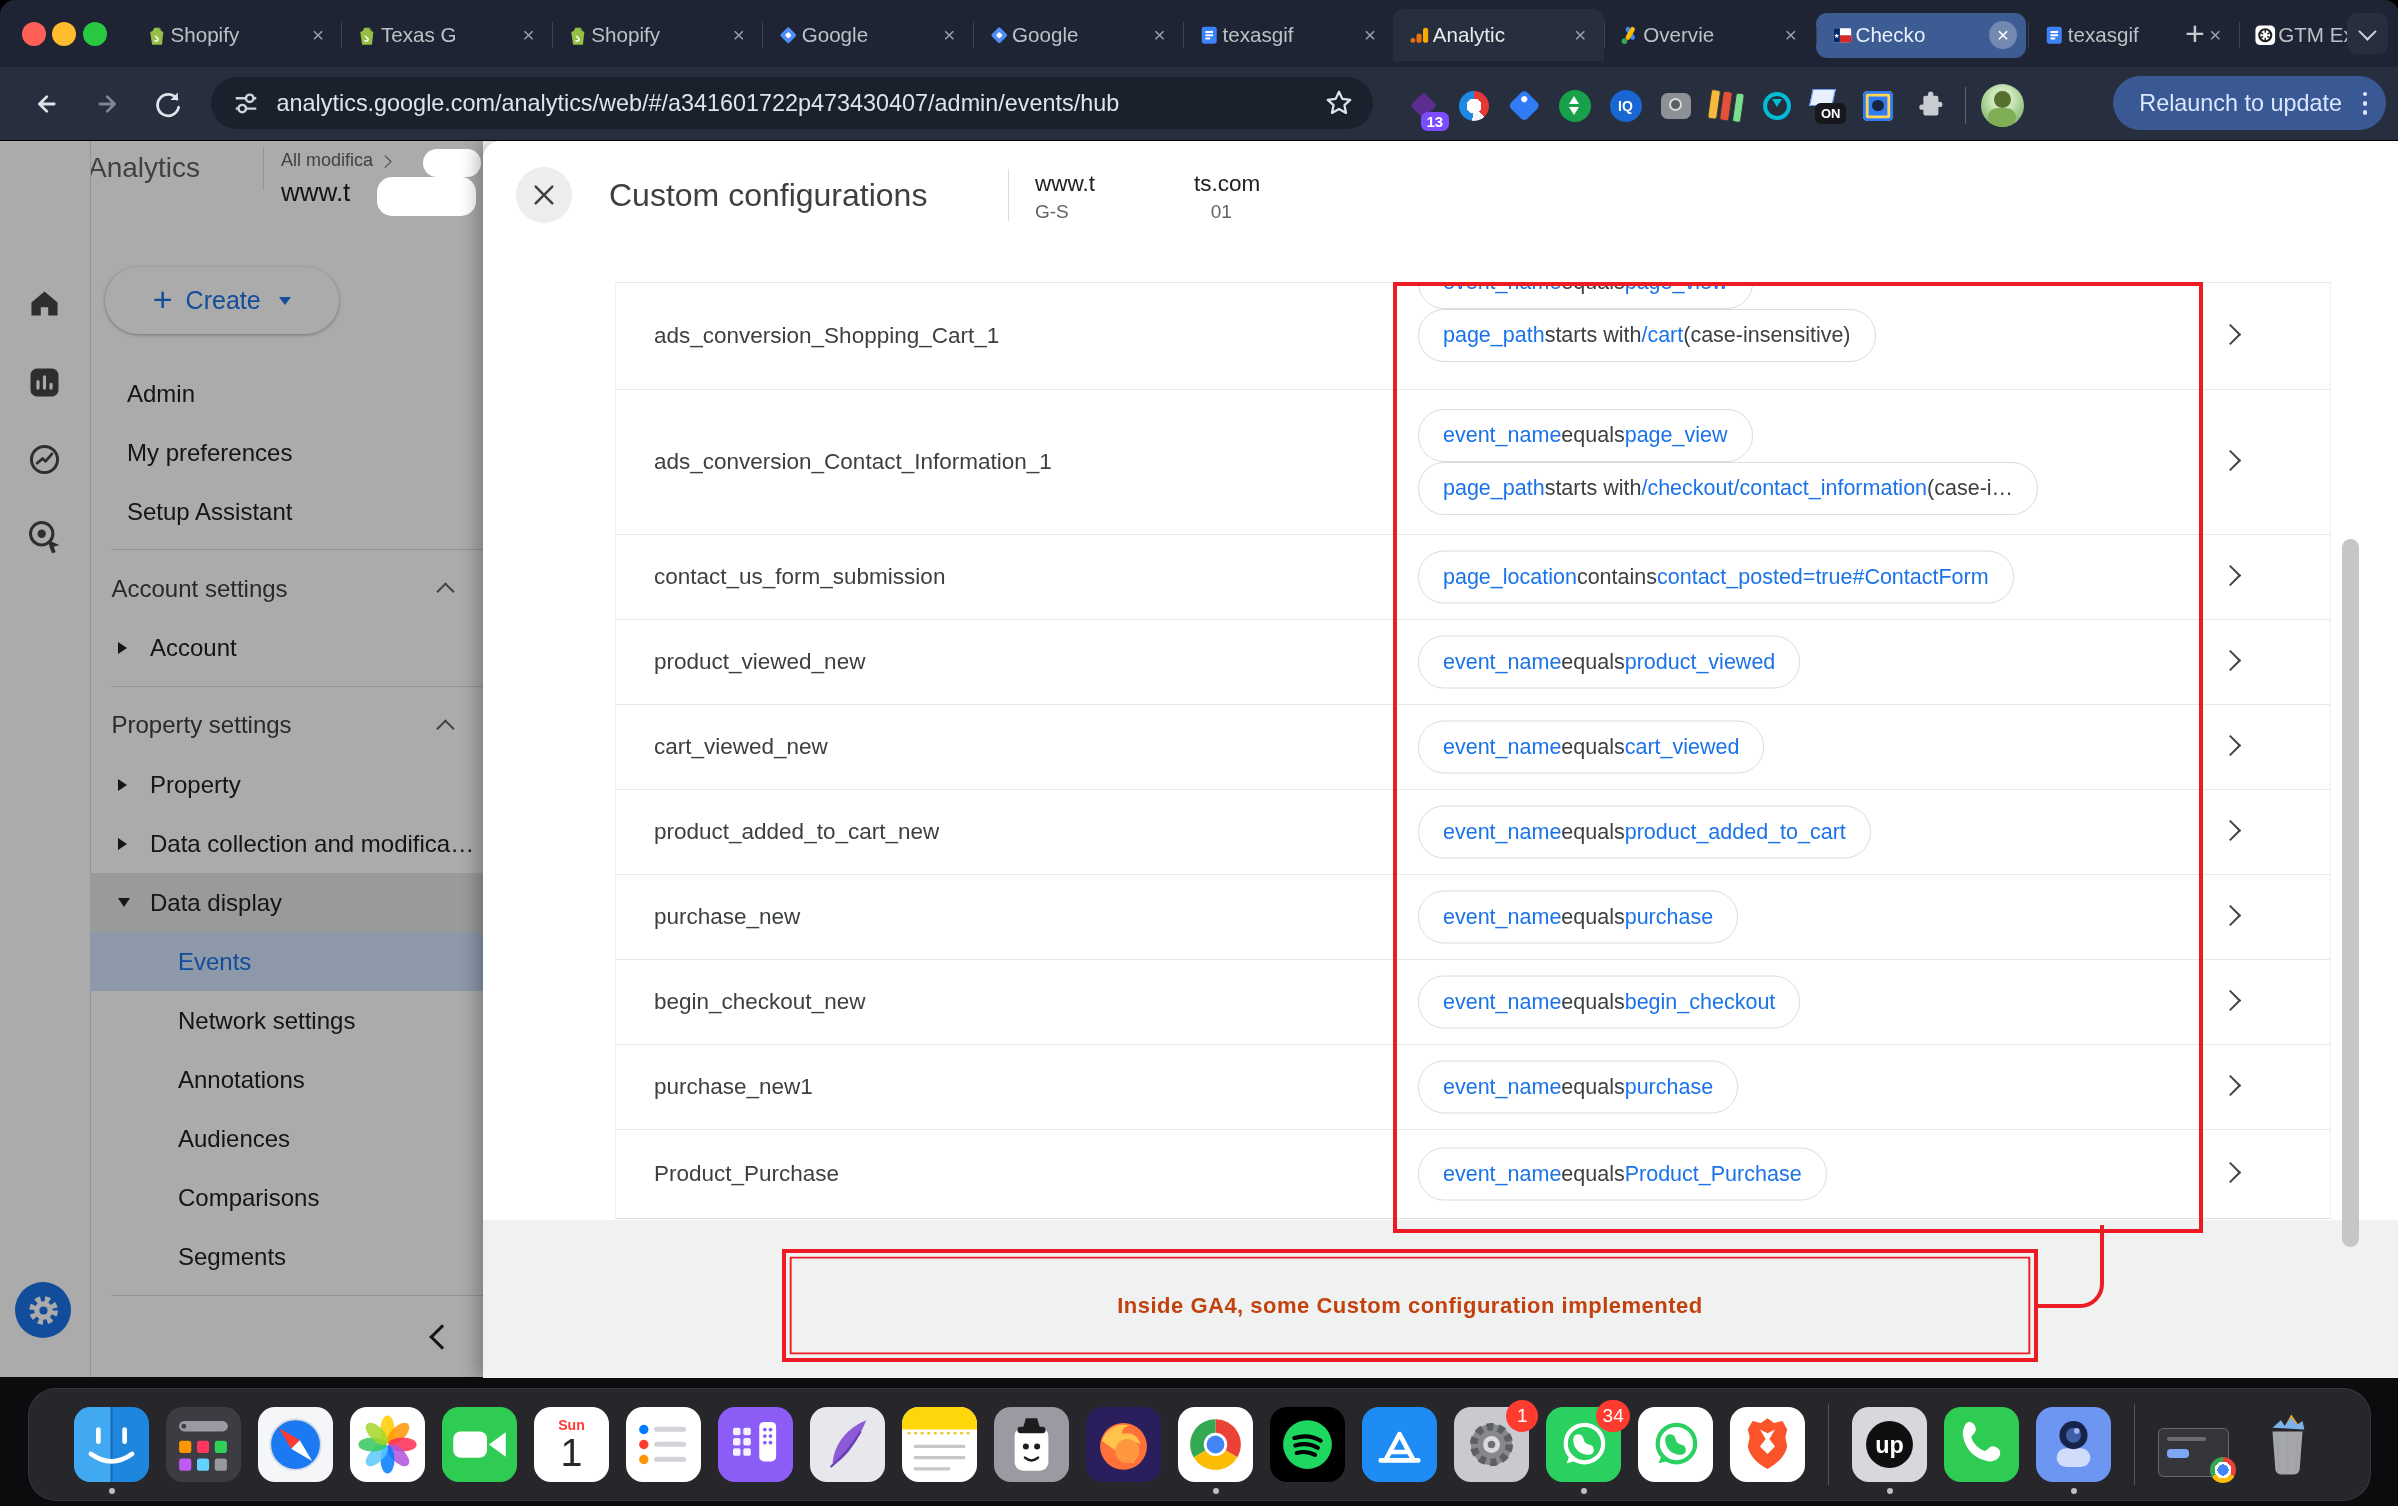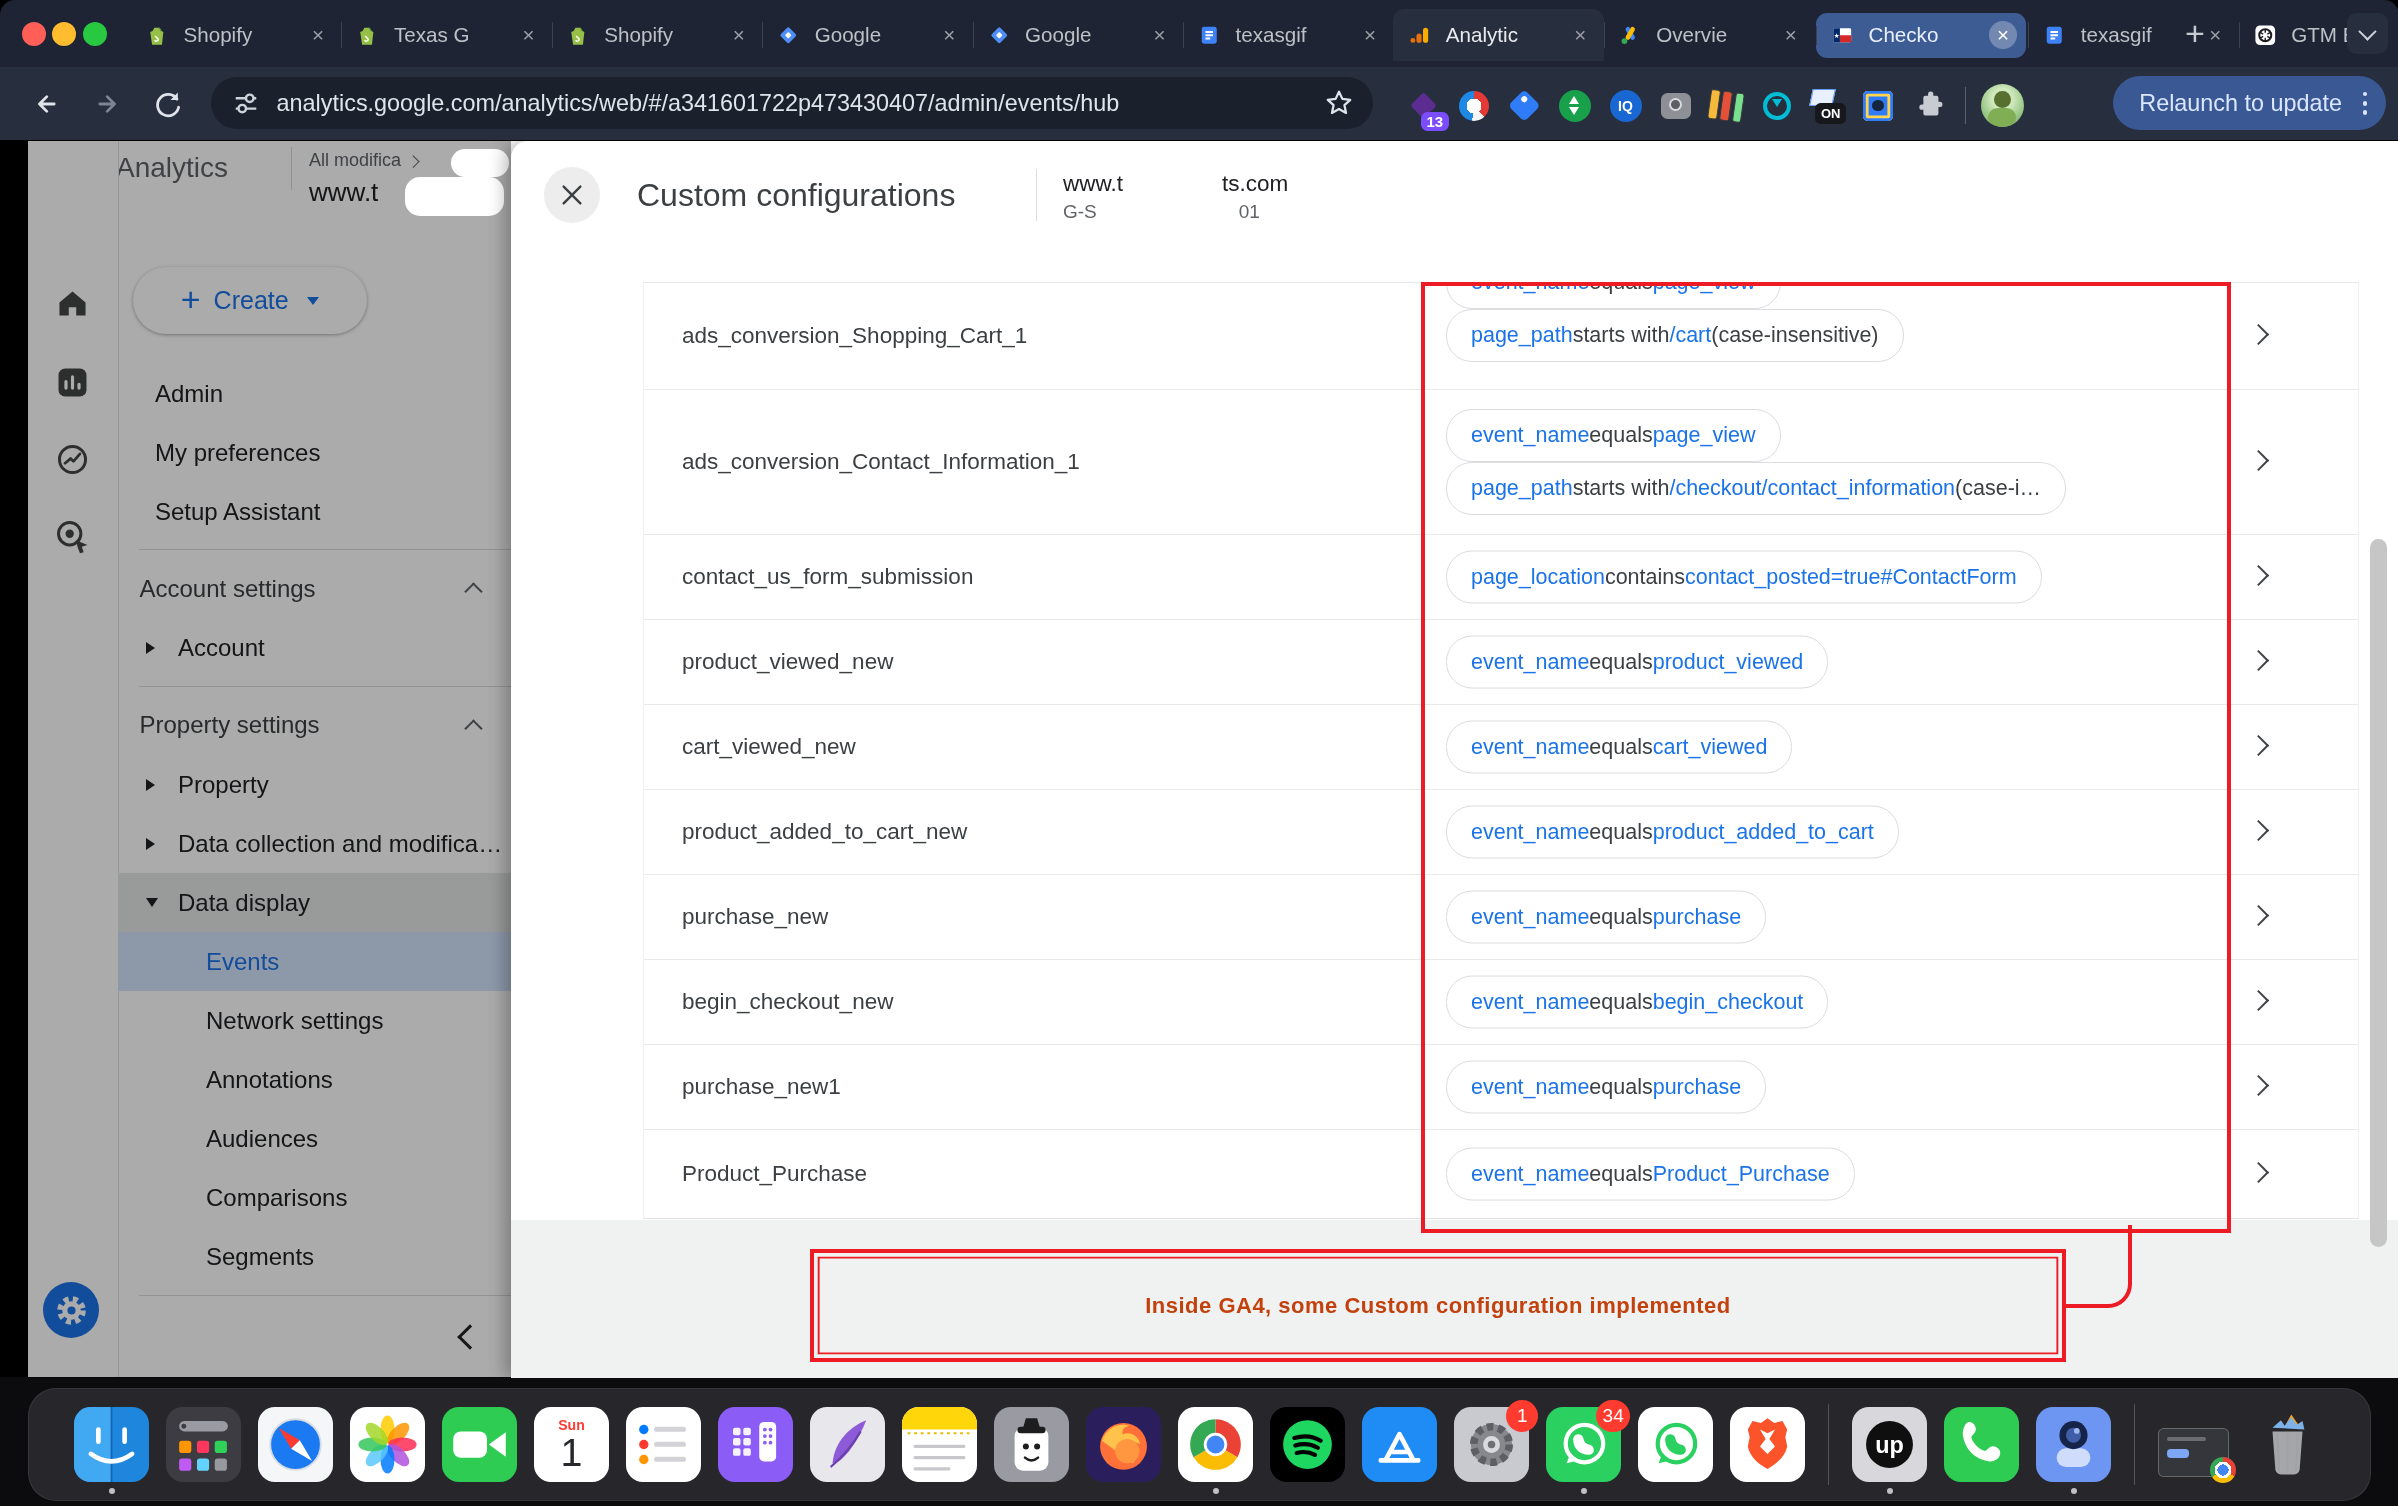--- a/index.html
+++ b/index.html
@@ -5,21 +5,21 @@
   html,body{margin:0;padding:0;background:#000;}
   #screen{position:relative;width:2399px;height:1507px;background:#000;overflow:hidden;
     font-family:"Liberation Sans","DejaVu Sans",sans-serif;-webkit-font-smoothing:antialiased;}
   .abs{position:absolute;}
   #window{position:absolute;inset:0;border-radius:15px 15px 0 0;overflow:hidden;}
 
   
   #tabstrip{position:absolute;left:0;top:0;right:0;height:67px;background:#1e2433;}
   .tl{position:absolute;top:21.5px;width:24px;height:24px;border-radius:50%;}
   #tabs{position:absolute;left:131px;top:9.4px;height:52px;display:flex;align-items:stretch;}
-  .tab{position:relative;width:186px;display:flex;align-items:center;gap:15px;padding:0 9.4px 0 15px;
+  .tab{position:relative;width:186px;display:flex;align-items:center;gap:2px;padding:0 9.4px 0 15px;
        border-radius:11.2px 11.2px 0 0;color:#bdc1c6;font-size:20.6px;}
   .tab:not(.active):not(:first-child)::before{content:"";position:absolute;left:0;top:13px;bottom:13px;width:0.9px;background:#3a4252;}
   .tab.active{background:#272e3e;color:#e8eaed;}
   .tab.hl{background:#3d5c94;border-radius:11.2px;color:#e9f0ff;margin:3.7px 1.9px;}
   .tab .lbl{flex:1;white-space:nowrap;overflow:hidden;text-overflow:clip;
     -webkit-mask-image:linear-gradient(90deg,#000 75%,transparent 98%);mask-image:linear-gradient(90deg,#000 75%,transparent 98%);}
   .tab .cls{width:28px;height:28px;border-radius:50%;display:flex;align-items:center;justify-content:center;
     color:#9aa0a6;font-size:20.6px;flex:0 0 auto;}
   .tab.hl .cls{background:rgba(255,255,255,.28);color:#fff;}
   .tab .ticon{width:22.5px;height:22.5px;flex:0 0 auto;}
@@ -44,21 +44,21 @@
   #avatar{width:43px;height:43px;border-radius:50%;overflow:hidden;flex:0 0 auto;
     background:radial-gradient(circle at 50% 35%,#cfe8bd 0 30%,#9ec98a 60%,#6e9e63 100%);position:relative;}
   #avatar::before{content:"";position:absolute;left:13px;top:6.6px;width:17px;height:17px;border-radius:50%;background:#58702f;}
   #avatar::after{content:"";position:absolute;left:7.5px;top:24px;width:28px;height:19px;border-radius:11.2px;background:#7fae54;}
   #relaunch{position:absolute;right:13px;top:9.4px;height:54px;border-radius:27px;background:#3a5894;color:#dbe6ff;
     display:flex;align-items:center;font-size:23.4px;padding:0 13px 0 26px;gap:15px;}
   .kebab{display:inline-flex;flex-direction:column;gap:4.7px;padding:5.6px;}
   .kebab i{width:4.7px;height:4.7px;border-radius:50%;background:#dbe6ff;}
 
   
-  #page{position:absolute;left:0;top:141px;right:0;height:1237px;background:#fff;overflow:hidden;margin-left:28px;}
+  #page{position:absolute;left:0;top:141px;right:0;height:1237px;background:#fff;overflow:hidden;}
 
   
   #galogo{left:26px;top:9.4px;width:58px;height:45px;}
   #gaproduct{left:88px;top:11.2px;font-size:28px;color:#5f6368;}
   #gahdiv{left:263px;top:5.6px;width:0.9px;height:43px;background:#dadce0;}
   #breadcrumb{left:281px;top:9.4px;font-size:18px;color:#5f6368;display:flex;align-items:center;gap:7.5px;}
   #breadcrumb .bchev{width:7.5px;height:7.5px;border-top:1.9px solid #5f6368;border-right:1.9px solid #5f6368;transform:rotate(45deg);}
   #propline{left:281px;top:36px;font-size:26px;color:#202124;}
   .blob{position:absolute;background:#fff;z-index:11;border-radius:15px;}
 

